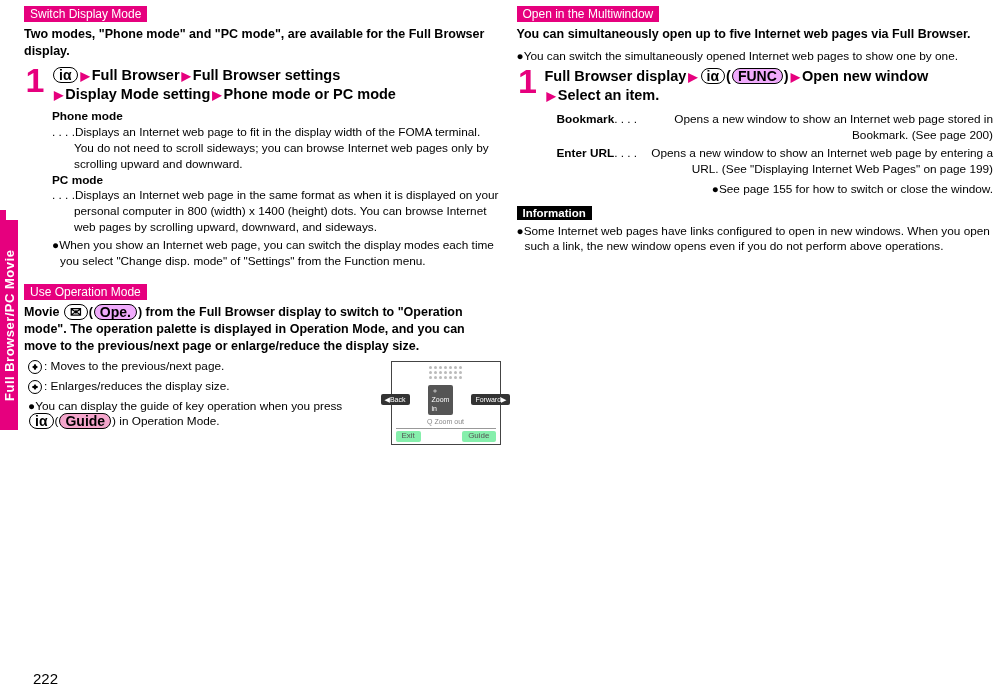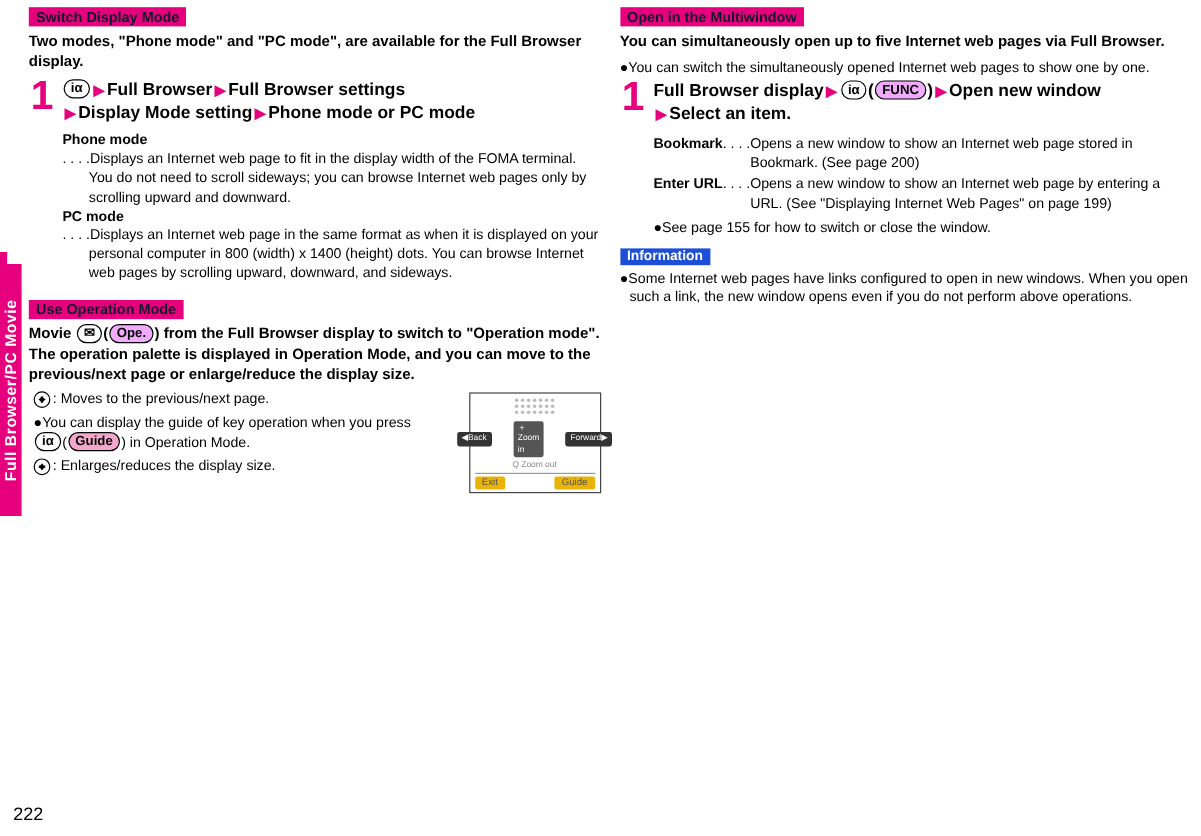--- a/index.html
+++ b/index.html
@@ -8,60 +8,60 @@
   .side-tab {
     position: absolute; left: 0; top: 220px; width: 18px; height: 210px;
     background: #e6007e; color: #fff; font-weight: bold; font-size: 13px;
     writing-mode: vertical-rl; transform: rotate(180deg);
     display: flex; align-items: center; justify-content: center; letter-spacing: 0.5px;
   }
   .marker { position: absolute; left: 0; top: 210px; width: 6px; height: 10px; background: #e6007e; }
   .cols { display: flex; flex: 1; padding: 4px 8px 4px 24px; gap: 16px; }
   .col { flex: 1; display: flex; flex-direction: column; }
   .section-tag {
-    display: inline-block; background: #e6007e; color: #0f172a; font-weight: bold;
+    display: inline-block; background: #e6007e; color: #ffffff; font-weight: normal;
     padding: 1px 6px; margin: 2px 0 4px 0; font-size: 12px;
   }
   .lead { font-weight: bold; font-size: 12.5px; line-height: 1.35; margin-bottom: 4px; }
   .stepwrap { display: flex; align-items: flex-start; gap: 6px; margin: 2px 0 4px 0; }
   .bignum { color: #e6007e; font-weight: 900; font-size: 34px; line-height: 0.85; width: 22px; text-align: center; }
   .steptext { font-weight: bold; font-size: 14.5px; line-height: 1.35; color: #000; flex: 1; }
   .steptext .tri { color: #e6007e; font-size: 12px; padding: 0 2px; }
   .icon-pill {
     display: inline-block; border: 1.3px solid #000; border-radius: 10px;
-    font-size: 11px; padding: 0 5px; margin: 0 1px; line-height: 14px; background: #fff;
+    font-size: 14px; padding: 0 5px; margin: 0 1px; line-height: 14px; background: #fff;
     vertical-align: middle; font-weight: bold; min-width: 18px; text-align: right;
     position: relative; top: -1px;
   }
   .icon-pill.gray { background: #f0abfc; }
   .icon-pill.pink { background: #f4a6cc; }
   .subgroup { margin-left: 28px; font-size: 11.8px; line-height: 1.35; margin-bottom: 4px; }
   .subgroup .label { font-weight: bold; }
   .subgroup .hang { text-indent: -22px; padding-left: 22px; display: block; }
   .bullet { text-indent: -8px; padding-left: 8px; display: block; margin-top: 2px; }
   .defrow { display: flex; margin-top: 2px; }
   .defrow .term { font-weight: bold; white-space: nowrap; }
   .defrow .dots { white-space: pre; }
   .defrow .def { flex: 1; }
-  .deflist { margin-left: 28px; font-size: 11.8px; line-height: 1.35; }
-  .info-tag { display: inline-block; background: #1d4ed8; color: #fff; font-weight: bold; padding: 1px 6px; font-size: 11.5px; margin: 0 0 2px 0; }
+  .deflist { margin-left: 40px; font-size: 11.8px; line-height: 1.35; text-align: right; }
+  .info-tag { display: inline-block; background: #000000; color: #fff; font-weight: bold; padding: 1px 6px; font-size: 11.5px; margin: 0 0 2px 0; }
   .info-body { font-size: 11.8px; line-height: 1.35; }
-  .page-num { position: absolute; left: 11px; bottom: 10px; font-size: 15px; }
+  .page-num { position: absolute; left: 33px; bottom: 10px; font-size: 15px; }
   .illus {
     float: right; width: 110px; height: 84px; border: 1px solid #444; margin: 2px 0 4px 8px;
     display: flex; flex-direction: column; justify-content: space-between; padding: 4px 4px 2px 4px;
     font-size: 8px; color: #666;
   }
   .illus .gridrow { display: flex; justify-content: center; gap: 2px; }
   .illus .dot { width: 3px; height: 3px; border-radius: 50%; background: #bbb; }
   .illus .barwrap { display: flex; justify-content: center; gap: 18px; align-items: center; margin-top: 4px; }
   .illus .barbtn { background: #333; color: #fff; font-size: 7px; padding: 1px 4px; border-radius: 2px; }
   .illus .barbtn.mid { background: #555; }
   .illus .footer { display: flex; justify-content: space-between; border-top: 1px solid #999; padding-top: 2px; }
-  .illus .footer span { background: #eab308; color: #555; font-size: 8px; padding: 0 6px; border-radius: 2px; }
+  .illus .footer span { background: #86efac; color: #555; font-size: 8px; padding: 0 6px; border-radius: 2px; }
   .circle-dir {
     display: inline-block; width: 14px; height: 14px; border: 1.2px solid #000; border-radius: 50%;
     vertical-align: middle; position: relative; margin-right: 2px;
   }
   .circle-dir::before, .circle-dir::after { content: ""; position: absolute; border: 3px solid transparent; }
   .circle-dir.lr::before { left: 0px; top: 3px; border-right: 4px solid #000; }
   .circle-dir.lr::after  { right: 0px; top: 3px; border-left: 4px solid #000; }
   .circle-dir.ud::before { top: 0px; left: 3px; border-bottom: 4px solid #000; }
   .circle-dir.ud::after  { bottom: 0px; left: 3px; border-top: 4px solid #000; }
 </style>
@@ -85,20 +85,21 @@
           <span class="icon-pill">iα</span><span class="tri">▶</span><span>Full Browser</span><span class="tri">▶</span><span>Full Browser settings</span><br>
           <span class="tri">▶</span><span>Display Mode setting</span><span class="tri">▶</span><span>Phone mode or PC mode</span>
         </div>
       </div>
 
       <div class="subgroup">
         <span class="label">Phone mode</span>
         <span class="hang">. . . .Displays an Internet web page to fit in the display width of the FOMA terminal. You do not need to scroll sideways; you can browse Internet web pages only by scrolling upward and downward.</span>
         <span class="label">PC mode</span>
         <span class="hang">. . . .Displays an Internet web page in the same format as when it is displayed on your personal computer in 800 (width) x 1400 (height) dots. You can browse Internet web pages by scrolling upward, downward, and sideways.</span>
+        <span class="bullet">●When you show an Internet web page, you can switch the display modes each time you select "Change disp. mode" of "Settings" from the Function menu.</span>
       </div>
 
       <div style="margin-top:8px;"><span class="section-tag">Use Operation Mode</span></div>
       <div class="lead">
         <span>Movie </span><span class="icon-pill">✉</span><span>(</span><span class="icon-pill gray">Ope.</span><span>) from the Full Browser display to switch to "Operation mode". The operation palette is displayed in Operation Mode, and you can move to the previous/next page or enlarge/reduce the display size.</span>
       </div>
 
       <div class="subgroup" style="margin-left:4px; position:relative;">
 
         <div class="illus">
@@ -137,25 +138,25 @@
             <span class="barbtn">Forward▶</span>
           </div>
           <div style="text-align:center; font-size:7px; color:#888;">Q Zoom out</div>
           <div class="footer">
             <span>Exit</span>
             <span>Guide</span>
           </div>
         </div>
 
         <div><span class="circle-dir lr"></span><span>: Moves to the previous/next page.</span></div>
+        <div style="margin-top:4px;"><span class="circle-dir ud"></span><span>: Enlarges/reduces the display size.</span></div>
         <div style="margin-top:4px;">
           <span>●You can display the guide of key operation when you press </span><br>
           <span class="icon-pill">iα</span><span>(</span><span class="icon-pill pink">Guide</span><span>) in Operation Mode.</span>
         </div>
-        <div style="margin-top:4px;"><span class="circle-dir ud"></span><span>: Enlarges/reduces the display size.</span></div>
       </div>
 
     </div>
 
     <div class="col">
 
       <div><span class="section-tag">Open in the Multiwindow</span></div>
       <div class="lead">You can simultaneously open up to five Internet web pages via Full Browser.</div>
       <div class="info-body bullet" style="margin-left:0;">●You can switch the simultaneously opened Internet web pages to show one by one.</div>
 

